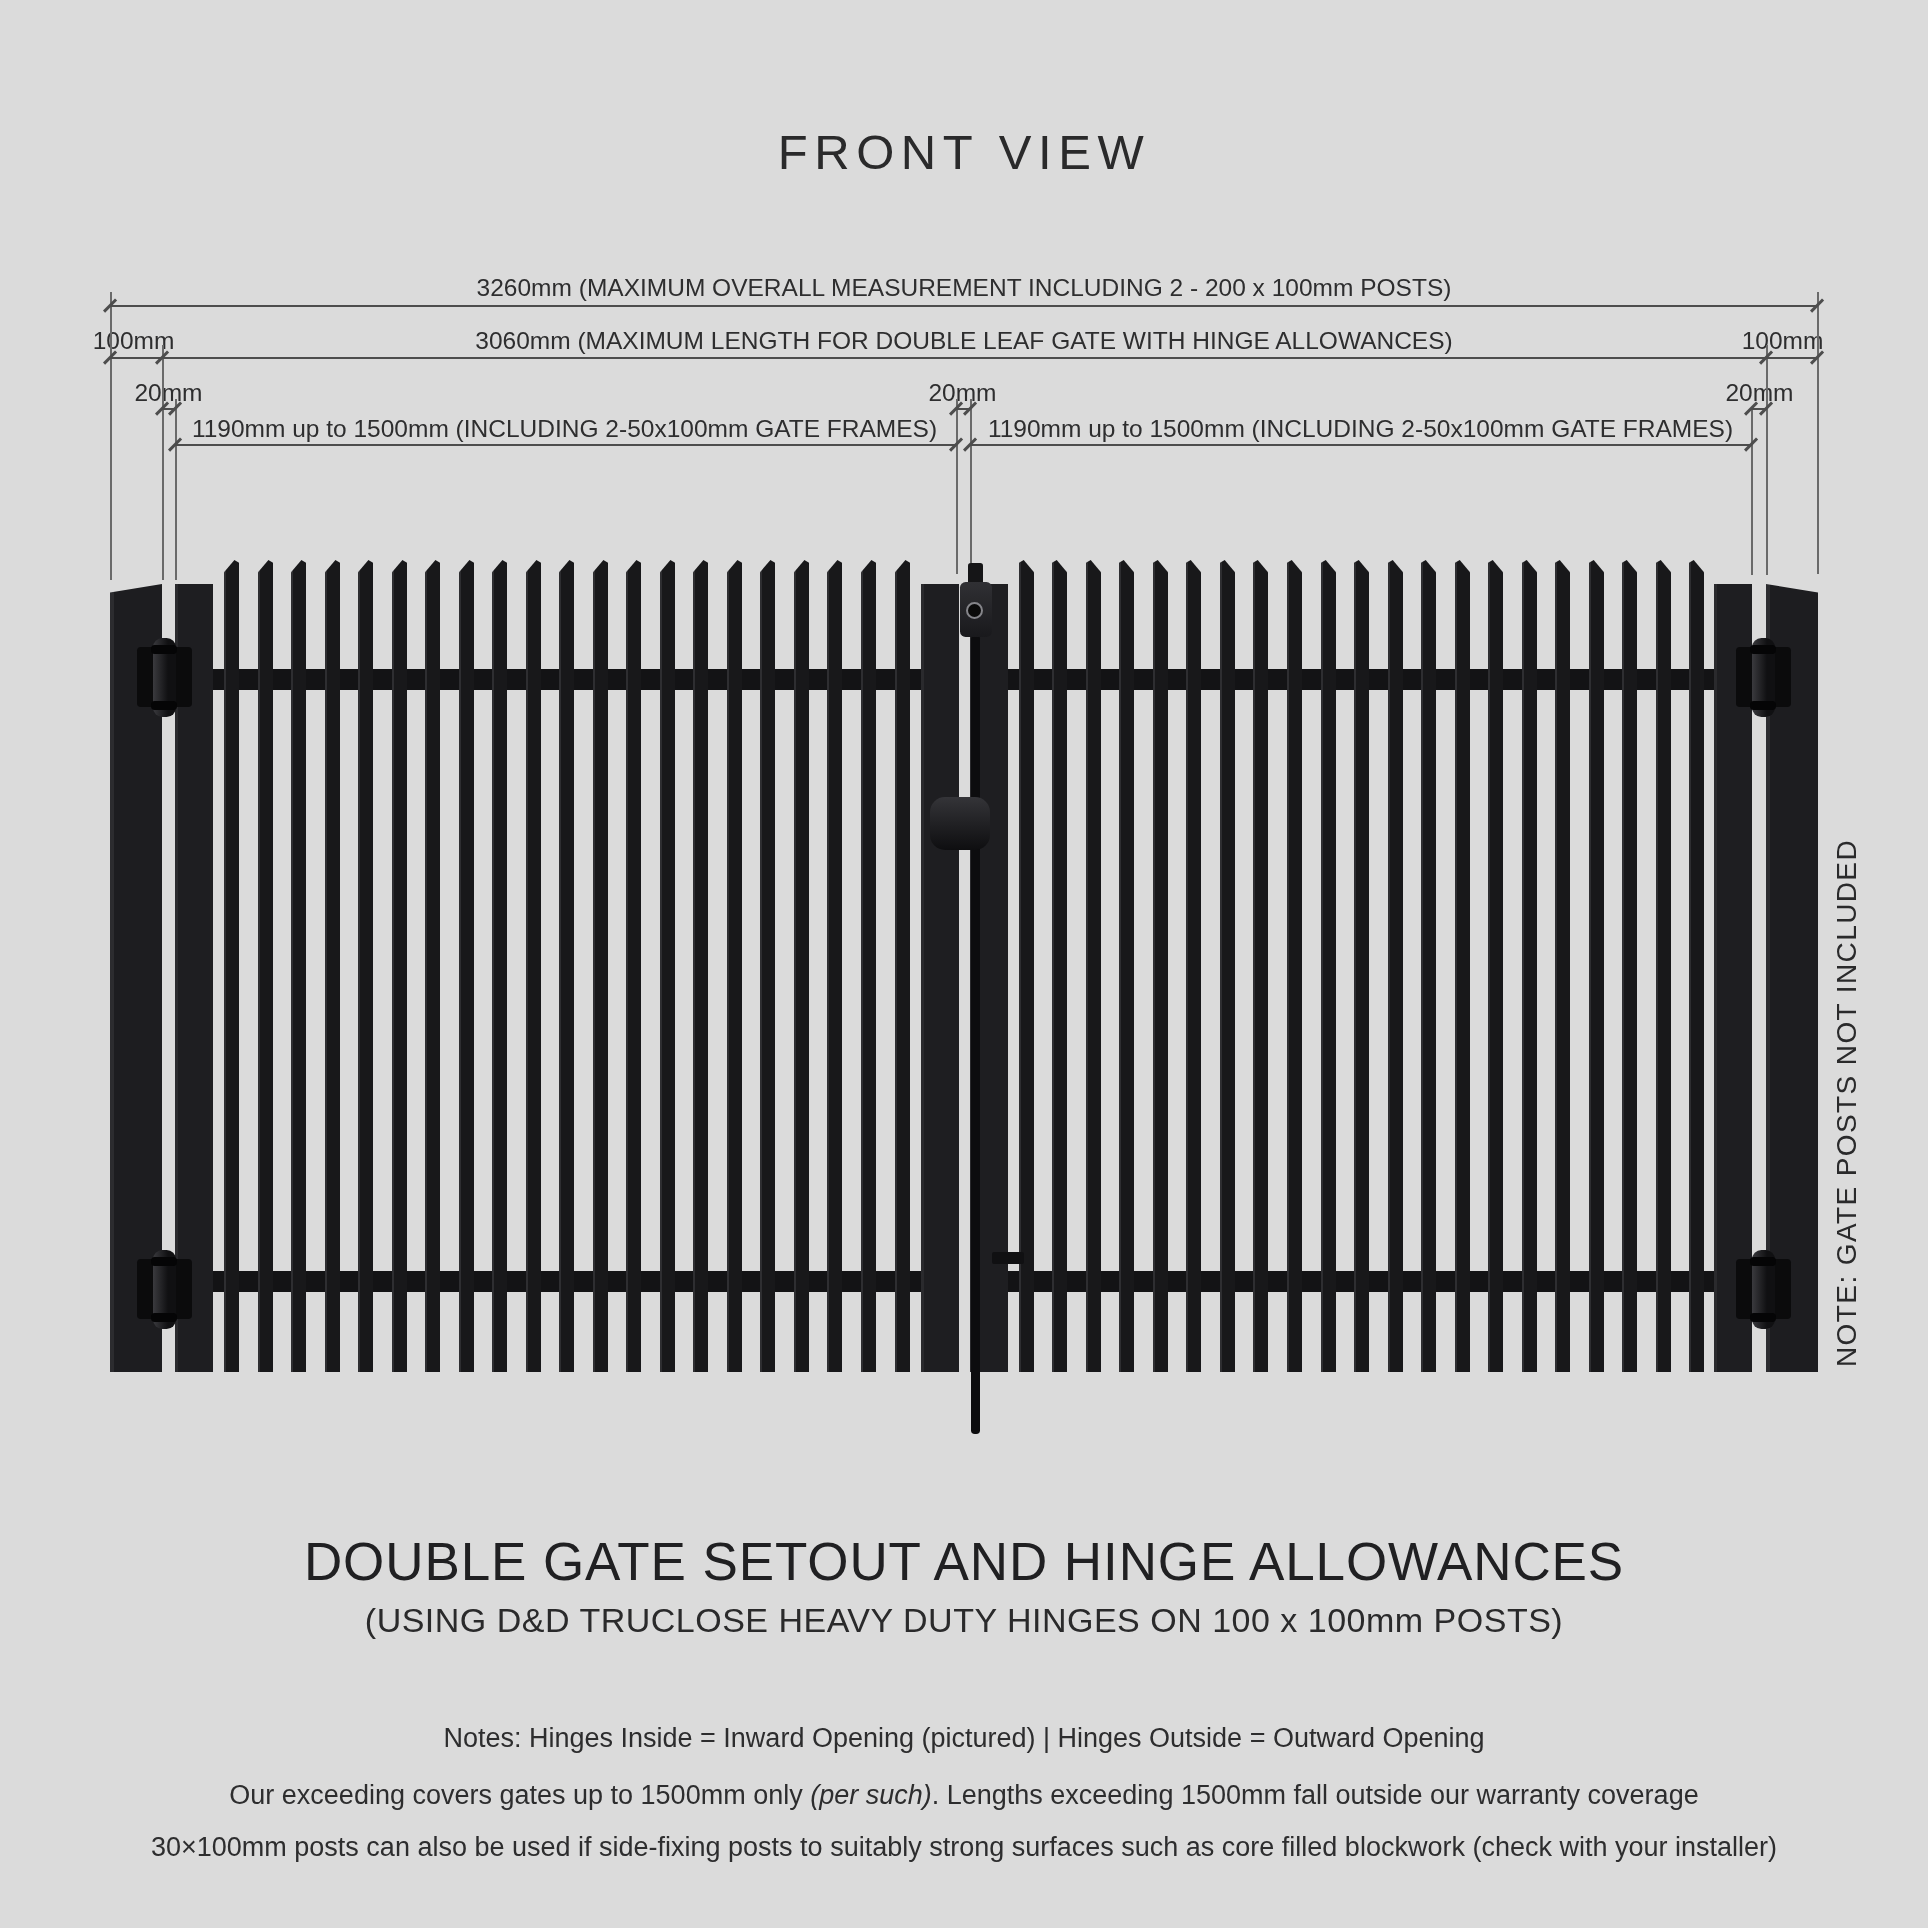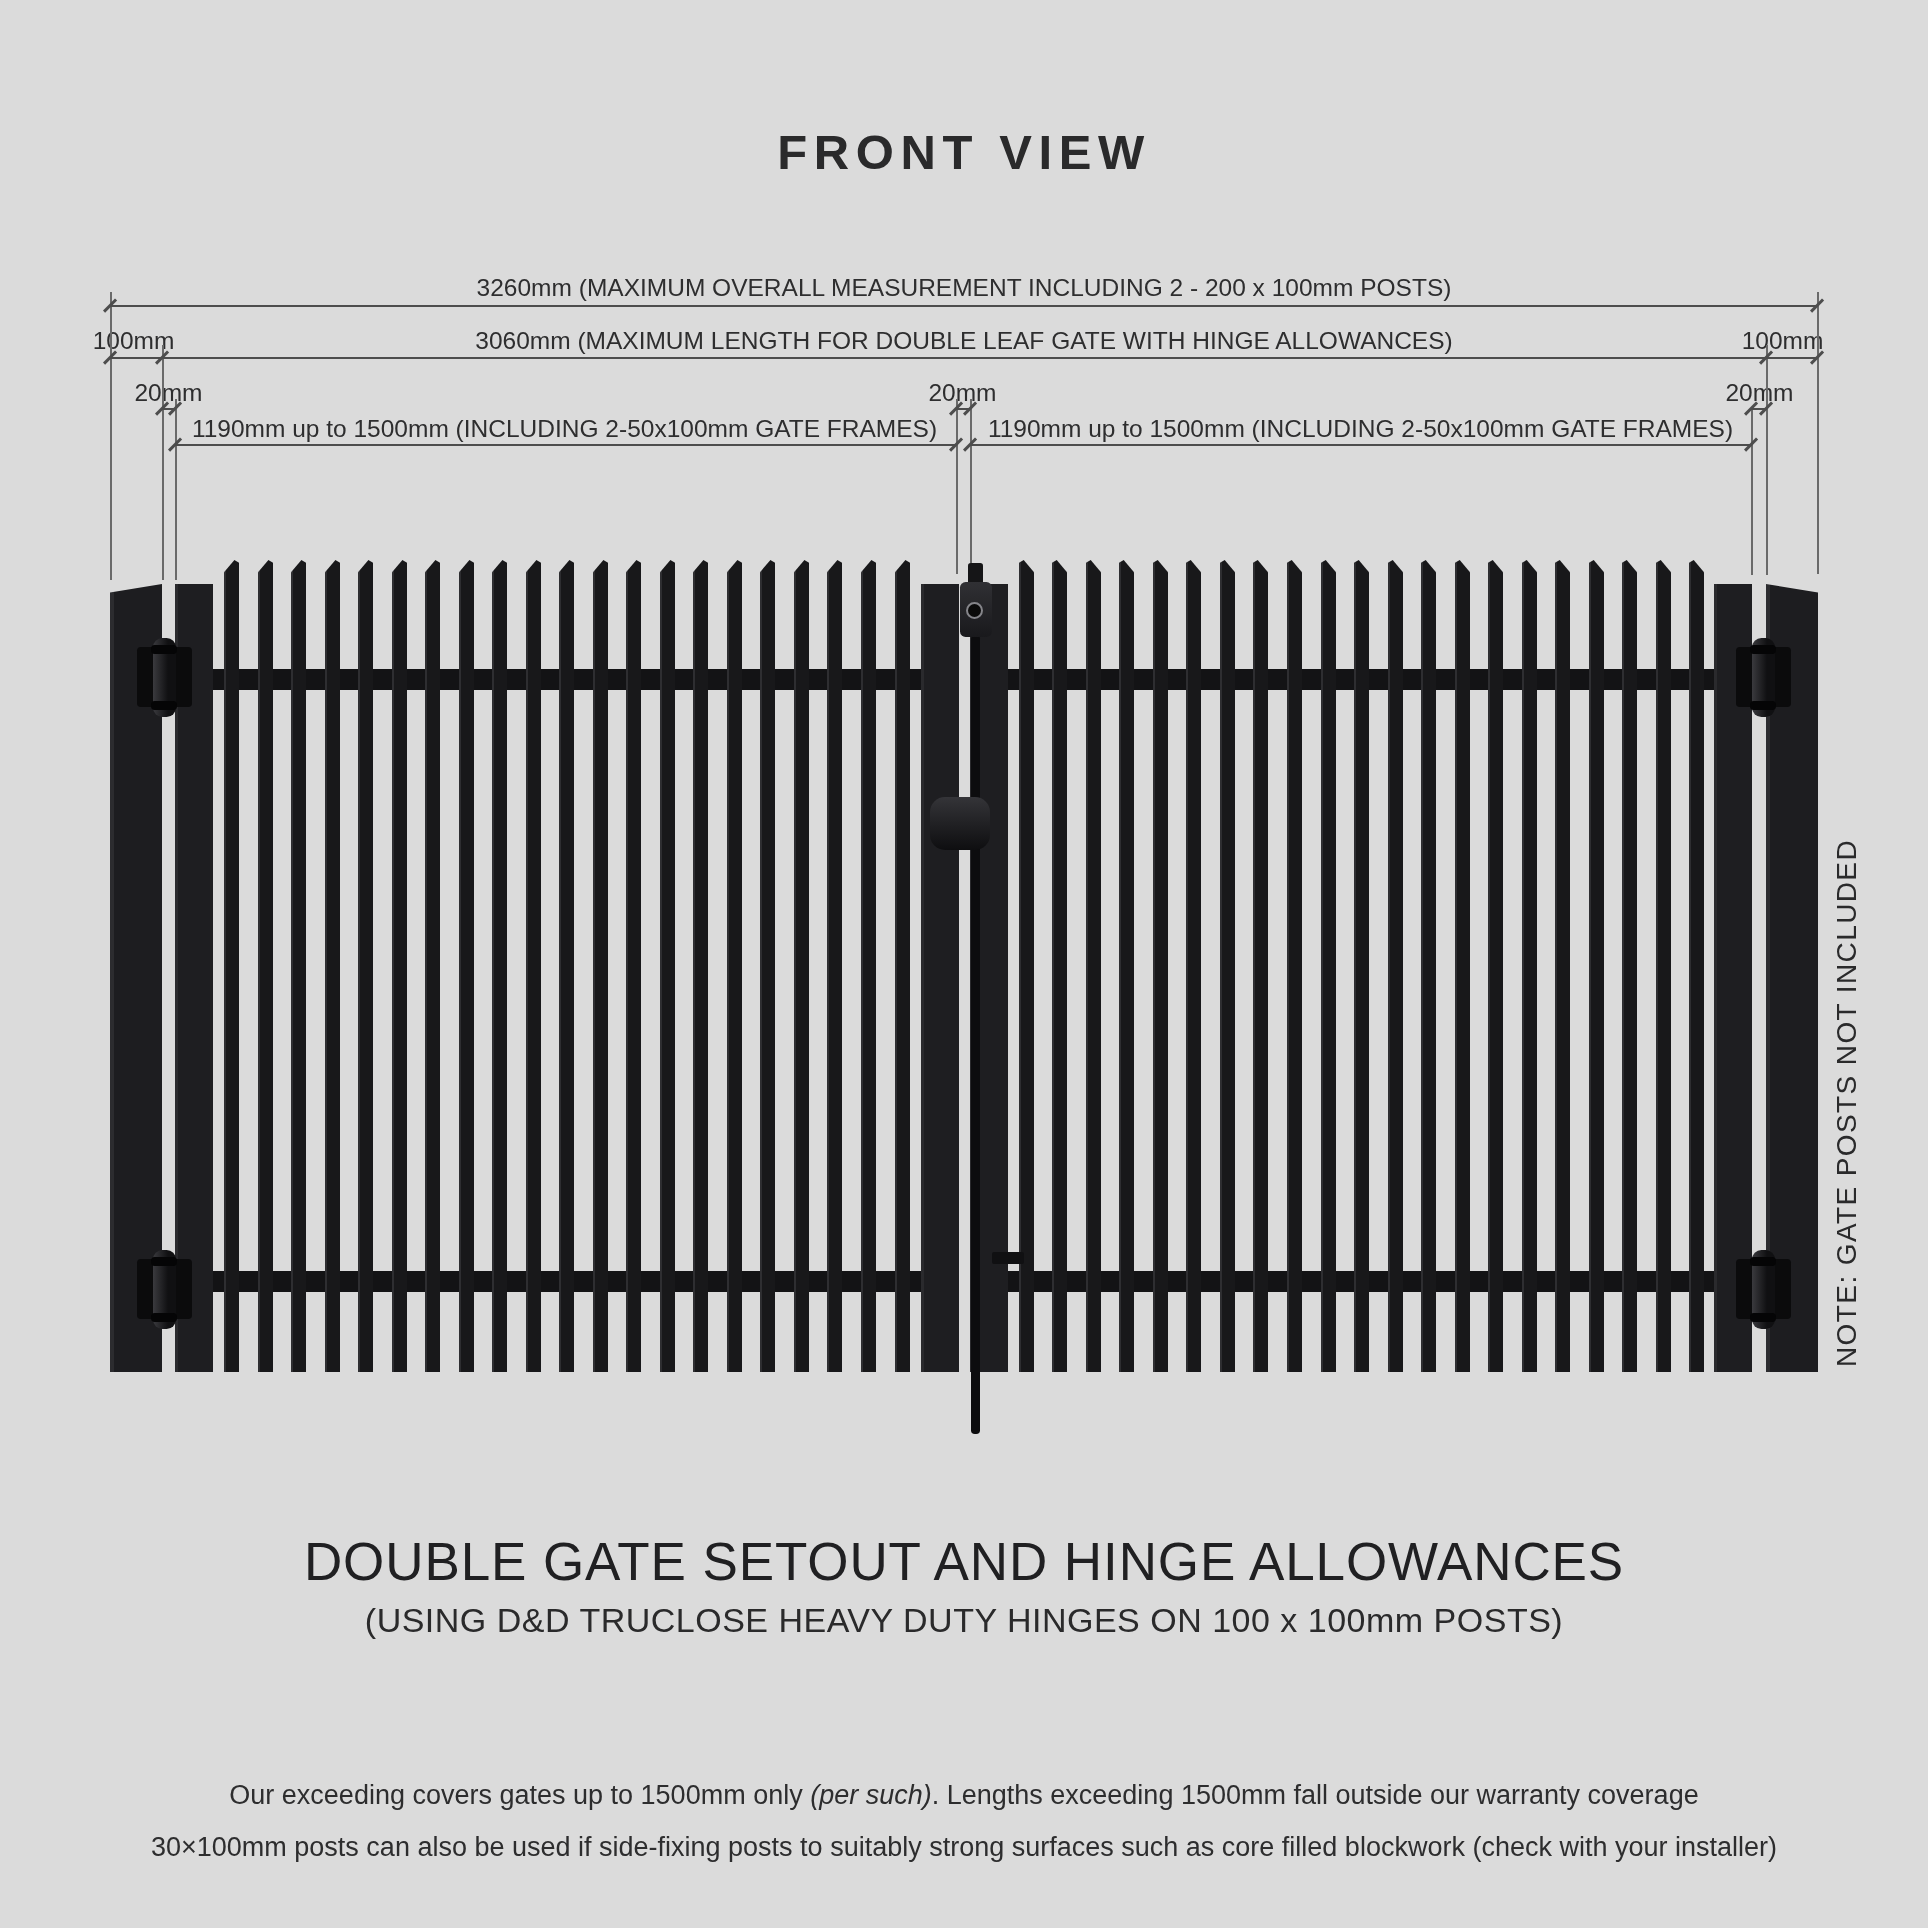--- a/index.html
+++ b/index.html
@@ -9,21 +9,21 @@
     font-family:"Liberation Sans", sans-serif;
     position:relative;
     color:#2a2a2b;
   }
   .canvas{position:absolute;inset:0;overflow:hidden;}
 
   
   .front-title{
     position:absolute;left:0;right:0;top:124px;
     text-align:center;font-size:49px;letter-spacing:6.6px;
-    color:#2a2a2b;font-weight:700;
+    color:#2a2a2b;font-weight:400;
   }
   .dim-label{
     position:absolute;font-size:24.5px;color:#2e2e2f;
     text-align:center;white-space:nowrap;
   }
   .lbl-overall{left:0;right:0;top:274px;}
   .lbl-inner{left:0;right:0;top:327px;}
   .lbl-100-left{left:58px;width:151px;top:327px;}
   .lbl-100-right{left:1707px;width:151px;top:327px;}
   .lbl-20-left{left:93px;width:151px;top:379px;}
@@ -240,17 +240,18 @@
   <div class="latch-rod"></div>
   <div class="latch-body"></div>
   <div class="latch-keyhole"></div>
   <div class="latch-knob"></div>
   <div class="latch-keeper"></div>
 
   <div class="side-note">NOTE: GATE POSTS NOT INCLUDED</div>
 
   <div class="footer-heading">DOUBLE GATE SETOUT AND HINGE ALLOWANCES</div>
   <div class="footer-subheading">(USING D&amp;D TRUCLOSE HEAVY DUTY HINGES ON 100 x 100mm POSTS)</div>
+  <div class="footer-notes">Notes: Hinges Inside = Inward Opening (pictured) | Hinges Outside = Outward Opening</div>
   <div class="footer-warranty"><span>Our exceeding covers gates up to </span><b>1500mm only </b><b><i>(per such)</i></b><span>. Lengths exceeding 1500mm fall outside our warranty coverage</span></div>
   <div class="footer-posts">30×100mm posts can also be used if side-fixing posts to suitably strong surfaces such as core filled blockwork (check with your installer)</div>
 
 </div>
 
 
 </body></html>

